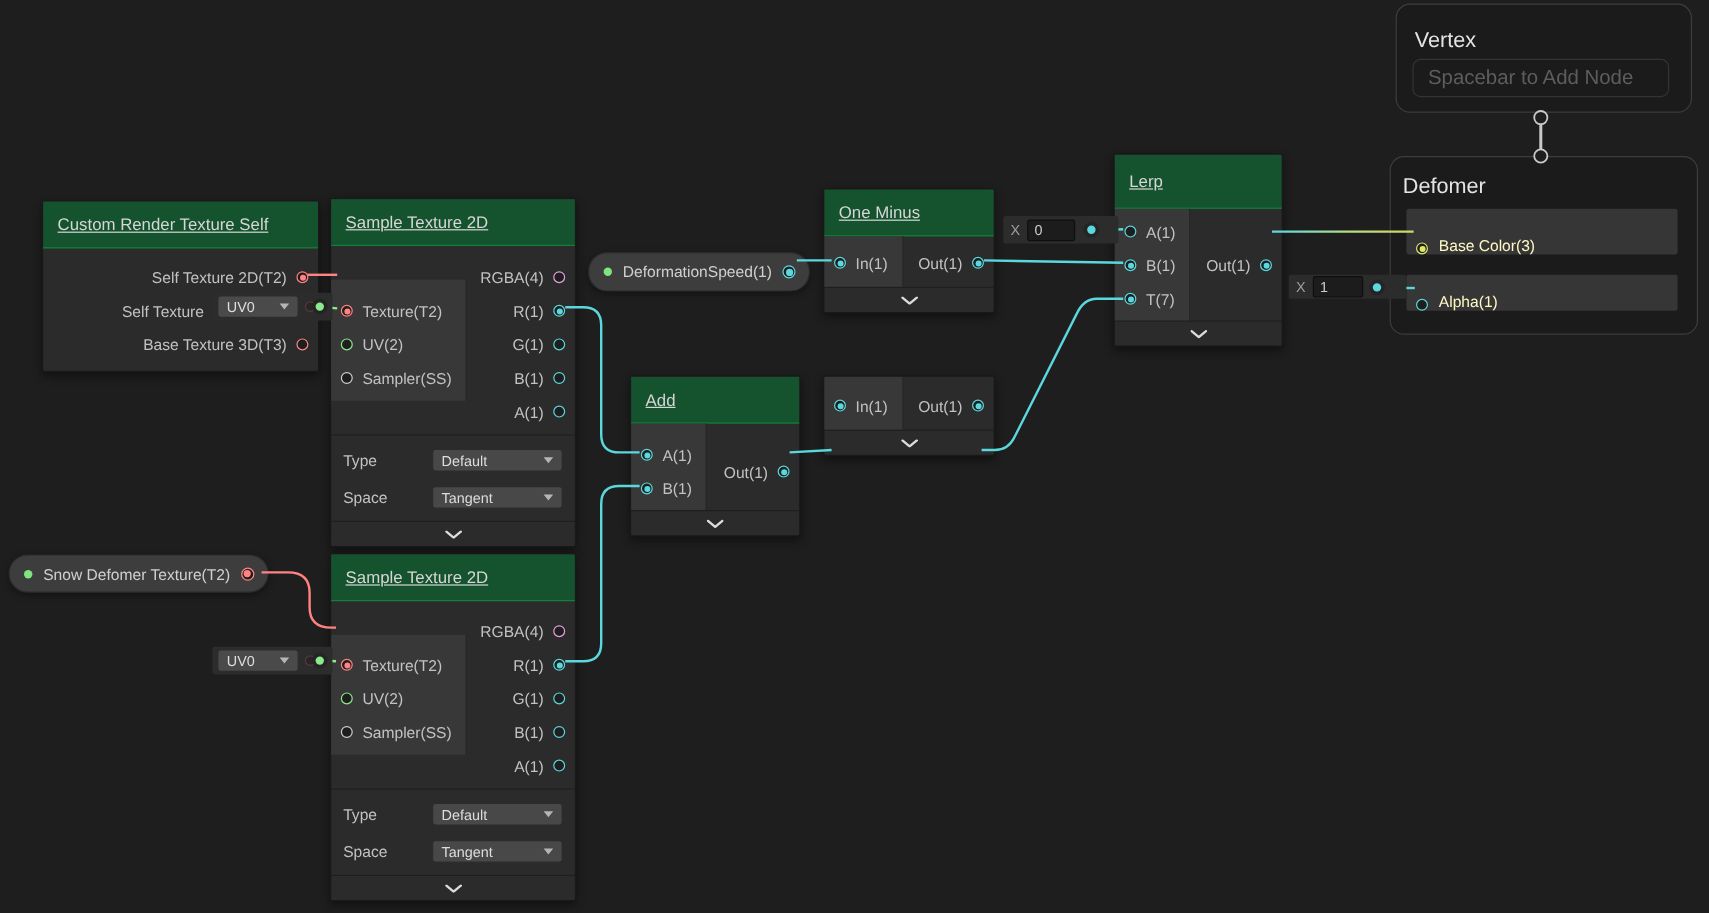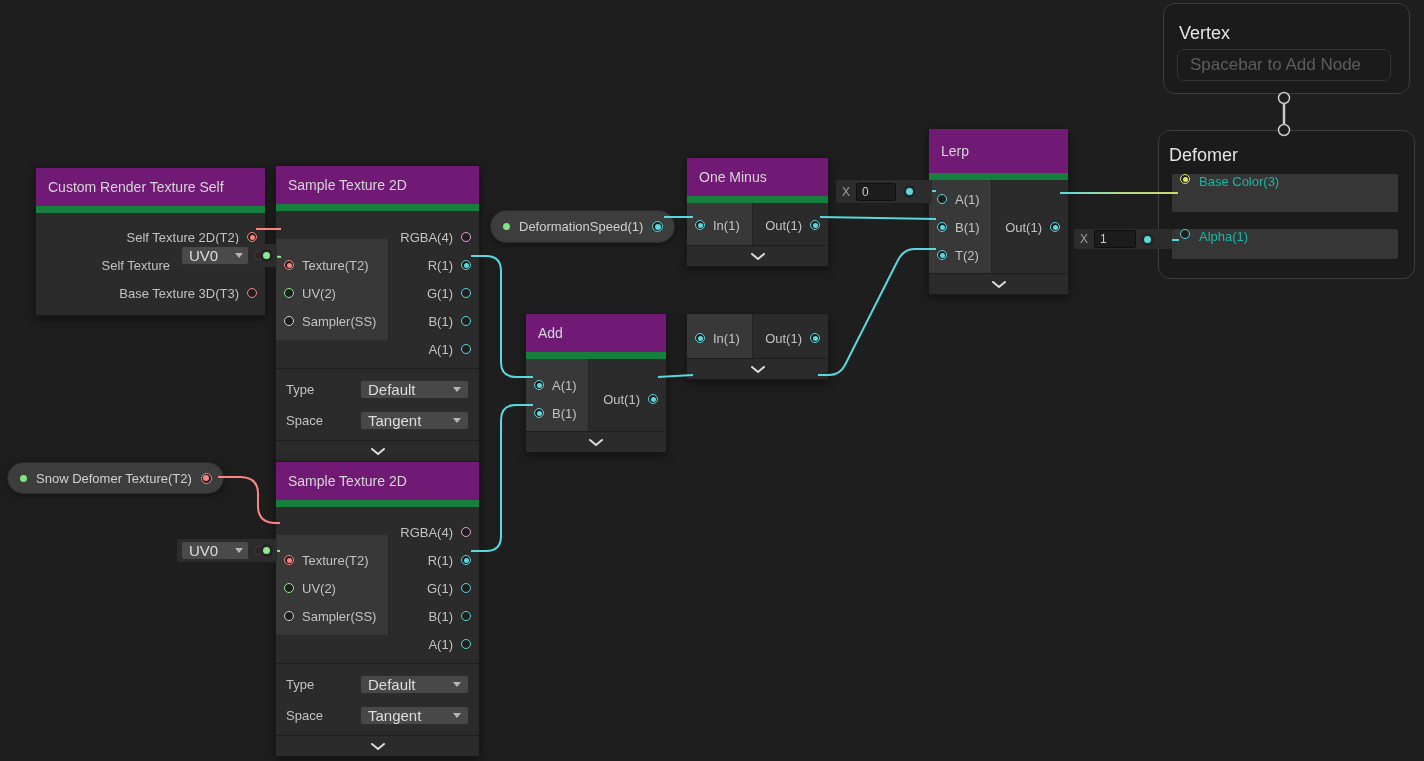--- a/index.html
+++ b/index.html
@@ -1,45 +1,45 @@
 <!DOCTYPE html>
 <html><head>
 <meta charset="utf-8">
 <style>
   html,body{margin:0;padding:0;background:#1e1e1e;}
   #canvas{position:relative;width:1424px;height:761px;background:#1e1e1e;overflow:hidden;
           font-family:"Liberation Sans","DejaVu Sans",sans-serif;color:#c6c6c6;}
   
   .node{position:absolute;background:#2b2b2b;border:1px solid #191919;border-radius:2px;
         box-shadow:0 3px 8px rgba(0,0,0,.45);z-index:1;}
-  .node-title{height:38px;background:#701a75;display:flex;align-items:center;padding:0 12px;
-              font-size:14px;color:#d6d6d6;border-bottom:7px solid #15803d;}
+  .node-title{height:38px;background:#14532d;display:flex;align-items:center;padding:0 12px;
+              font-size:14px;color:#d6d6d6;border-bottom:1px solid #15803d;text-decoration:underline;}
   .node-body{display:flex;align-items:center;}
   .in-col{background:#383838;border-right:1px solid #232323;display:flex;flex-direction:column;}
   .out-col{flex:1;display:flex;flex-direction:column;}
   .row{height:28px;display:flex;align-items:center;gap:8px;padding:0 8px;font-size:13px;color:#c2c2c2;white-space:nowrap;}
   .row.out{justify-content:flex-end;}
   .port{position:relative;width:10px;height:10px;box-sizing:border-box;border:1.5px solid var(--c);
         border-radius:50%;background:#1e1e1e;flex:none;}
   .port.on::after{content:"";position:absolute;inset:1.5px;background:var(--c);border-radius:50%;}
   .options{border-top:1px solid #1e1e1e;padding:5px 0 4px 0;}
   .opt-row{height:31px;display:flex;align-items:center;justify-content:space-between;padding:0 10px;font-size:13px;color:#c2c2c2;}
   .dropdown{width:93px;height:17px;background:#484848;border:1px solid #2c2c2c;border-radius:3px;
-            display:flex;align-items:center;justify-content:space-between;padding:0 7px;font-size:15px;color:#dddddd;gap:17px;}
+            display:flex;align-items:center;justify-content:space-between;padding:0 7px;font-size:12px;color:#dddddd;gap:17px;}
   .dd-arrow{width:0;height:0;border-left:4px solid transparent;border-right:4px solid transparent;border-top:5px solid #b5b5b5;}
   .chevron-bar{height:20px;border-top:1px solid #1e1e1e;display:flex;align-items:center;justify-content:center;}
   
   .pill{position:absolute;background:#3d3d3d;border:1px solid #2a2a2a;border-radius:16px;display:flex;
         align-items:center;gap:9px;font-size:13px;color:#d0d0d0;z-index:2;box-shadow:0 2px 6px rgba(0,0,0,.4);}
   .exposed-dot{width:7px;height:7px;border-radius:50%;background:#7fe67f;flex:none;}
   
   .ctx{position:absolute;background:#1b1b1b;border:1.5px solid #3d3d3d;border-radius:12px;z-index:1;}
   .ctx-title{font-size:18px;color:#e4e4e4;position:absolute;}
-  .ctx-row{position:absolute;background:#363636;border-radius:2px;display:flex;align-items:flex-start;gap:9px;
-           padding:0 8px;font-size:13px;color:#14b8a6;}
+  .ctx-row{position:absolute;background:#363636;border-radius:2px;display:flex;align-items:flex-end;gap:9px;
+           padding:0 8px;font-size:13px;color:#fef9c3;}
   .placeholder{position:absolute;border:1px solid #343434;border-radius:7px;display:flex;align-items:center;
                padding:0 12px;font-size:17px;color:#5d5d5d;}
   
   .ffield{position:absolute;background:#2c2c2c;display:flex;align-items:center;z-index:4;border-radius:2px;}
   .nub{width:7px;height:7px;border-radius:50%;background:var(--c);box-shadow:0 0 0 3px #242424;flex:none;}
   .deadport{width:9px;height:9px;box-sizing:border-box;border:1.5px solid #53393b;background:#2a2425;border-radius:50%;flex:none;}
   .numbox{height:18px;box-sizing:border-box;background:#1c1c1c;border:1px solid #0e0e0e;border-radius:2px;
           color:#cccccc;font-size:12px;font-family:"Liberation Sans",sans-serif;padding:0 5px;}
   .xlab{font-size:12px;color:#9e9e9e;}
   
@@ -273,21 +273,21 @@
         <div class="row">
             <span class="port" style="--c:#5ad8de"></span>
             <span>A(1)</span>
           </div>
         <div class="row">
             <span class="port on" style="--c:#5ad8de"></span>
             <span>B(1)</span>
           </div>
         <div class="row">
             <span class="port on" style="--c:#5ad8de"></span>
-            <span>T(2)</span>
+            <span>T(7)</span>
           </div>
       </div>
       <div class="out-col" style="padding:5px 0 4px 0;">
         <div class="row out">
             <span>Out(1)</span>
             <span class="port on" style="--c:#5ad8de"></span>
           </div>
       </div>
     </div>
     <div class="chevron-bar">

